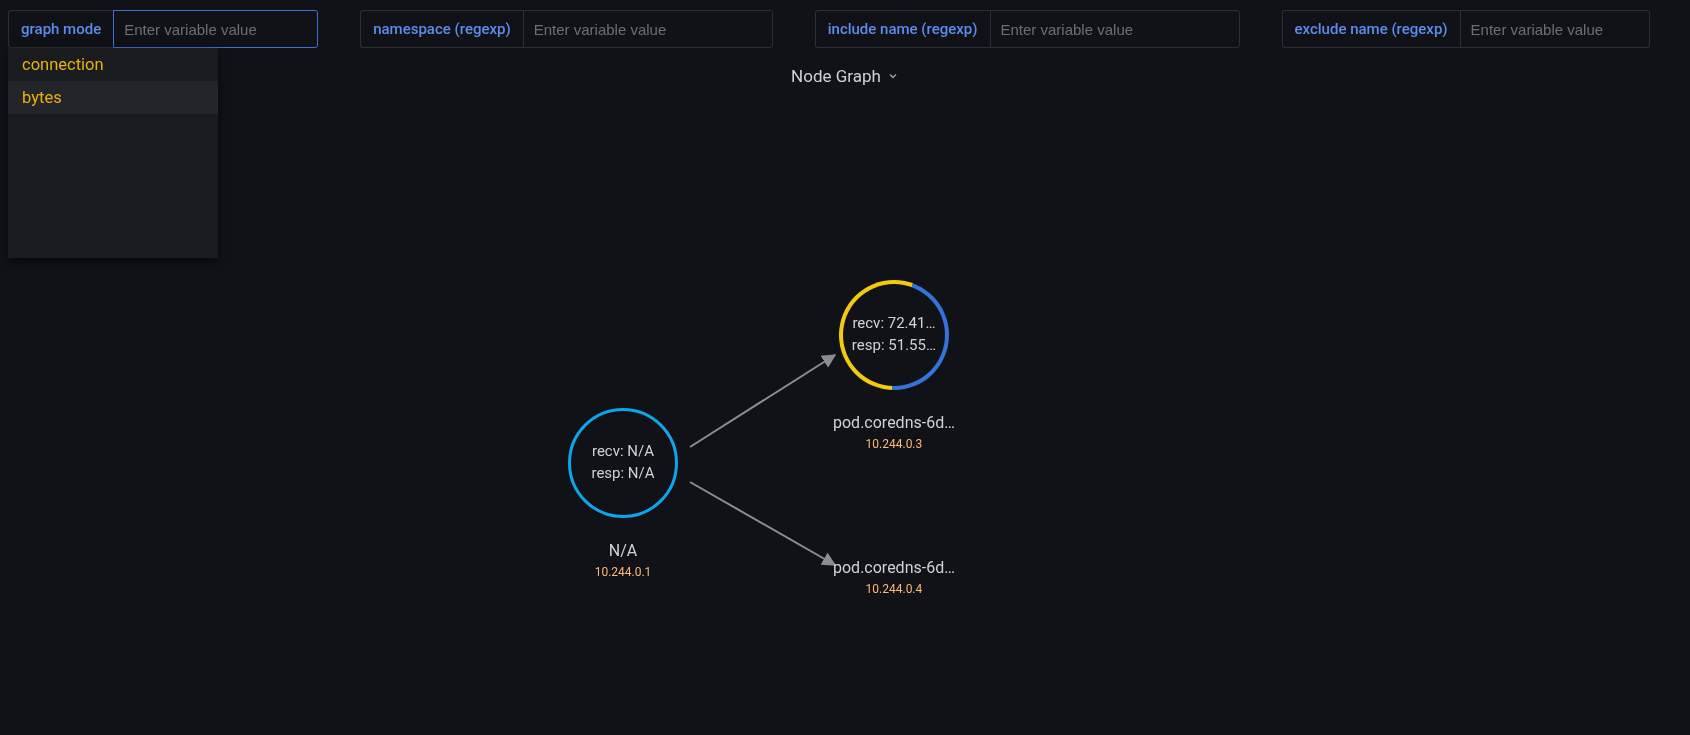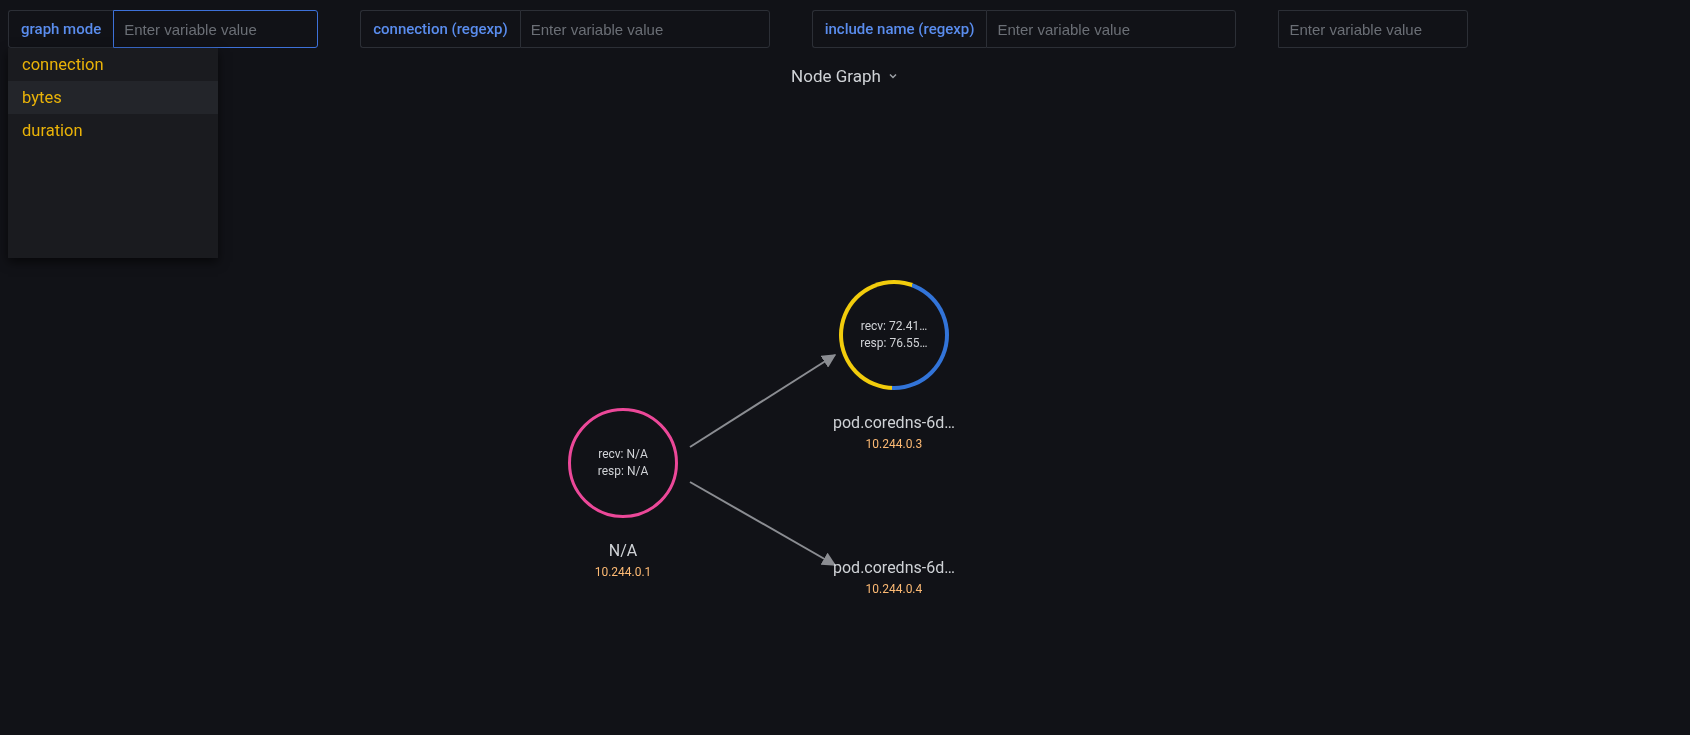--- a/index.html
+++ b/index.html
@@ -101,21 +101,21 @@
     display:flex;
     flex-direction:column;
     align-items:center;
     justify-content:center;
     font-size:15px;
     color:#d0d2d6;
     position:relative;
     background:#111217;
   }
   .node-circle.gray {
-    border: 3px solid #ec4899;
+    border: 3px solid #0ea5e9;
   }
   .ring {
     position:absolute;
     inset:0;
     border-radius:50%;
   }
   .ring-bg {
     position:absolute;
     inset:4px;
     border-radius:50%;
@@ -130,21 +130,21 @@
     line-height:1.5;
   }
   .node-sub {
     font-size:12px;
     color:#fdba74;
   }
   .node-texts {
     position:relative;
     z-index:2;
     text-align:center;
-    font-size:12px;
+    font-size:15px;
     line-height:1.45;
     max-width:95px;
     overflow:hidden;
     white-space:nowrap;
   }
   svg.edges {
     position:absolute;
     inset:0;
     width:100%;
     height:100%;
@@ -155,41 +155,41 @@
 <body>
 
 <div class="top-bar">
 
   <div class="var-group">
     <div class="var-label">graph mode</div>
     <input class="var-input focused" style="width: 205px;" placeholder="Enter variable value">
     <div class="dropdown">
       <div class="dropdown-item">connection</div>
       <div class="dropdown-item selected">bytes</div>
-      <div class="dropdown-item">duration</div>
     </div>
   </div>
 
   <div style="width:18px"></div>
 
   <div class="var-group">
-    <div class="var-label">connection (regexp)</div>
+    <div class="var-label">namespace (regexp)</div>
     <input class="var-input wide" placeholder="Enter variable value" style="">
   </div>
 
   <div style="width:18px"></div>
 
   <div class="var-group">
     <div class="var-label">include name (regexp)</div>
     <input class="var-input wide" placeholder="Enter variable value" style="">
   </div>
 
   <div style="width:18px"></div>
 
   <div class="var-group">
+    <div class="var-label">exclude name (regexp)</div>
     <input class="var-input last" placeholder="Enter variable value" style="">
   </div>
 </div>
 
 <div class="panel-header">
   <span>Node Graph</span>
   <span>
     <svg viewBox="0 0 24 24" fill="none" stroke="#9da0a6" stroke-width="3">
         <path d="M6 9l6 6 6-6"></path>
       </svg>
@@ -219,21 +219,21 @@
       <div class="node-sub">10.244.0.1</div>
     </div>
   </div>
 
   <div class="node" style="left:833px; top:190px;">
     <div class="node-circle">
       <div class="ring" style="background: conic-gradient(from 20deg, #3274d9 0 45%, #f2cc0c 45% 100%);"></div>
       <div class="ring-bg"></div>
       <div class="node-texts">
         <div>recv: <span>72.41…</span></div>
-        <div>resp: <span>76.55…</span></div>
+        <div>resp: <span>51.55…</span></div>
       </div>
     </div>
     <div class="node-label">
       <div>pod.coredns-6d…</div>
       <div class="node-sub">10.244.0.3</div>
     </div>
   </div>
 
   <div class="node" style="left:833px; top:445px;">
     <div class="node-label">

